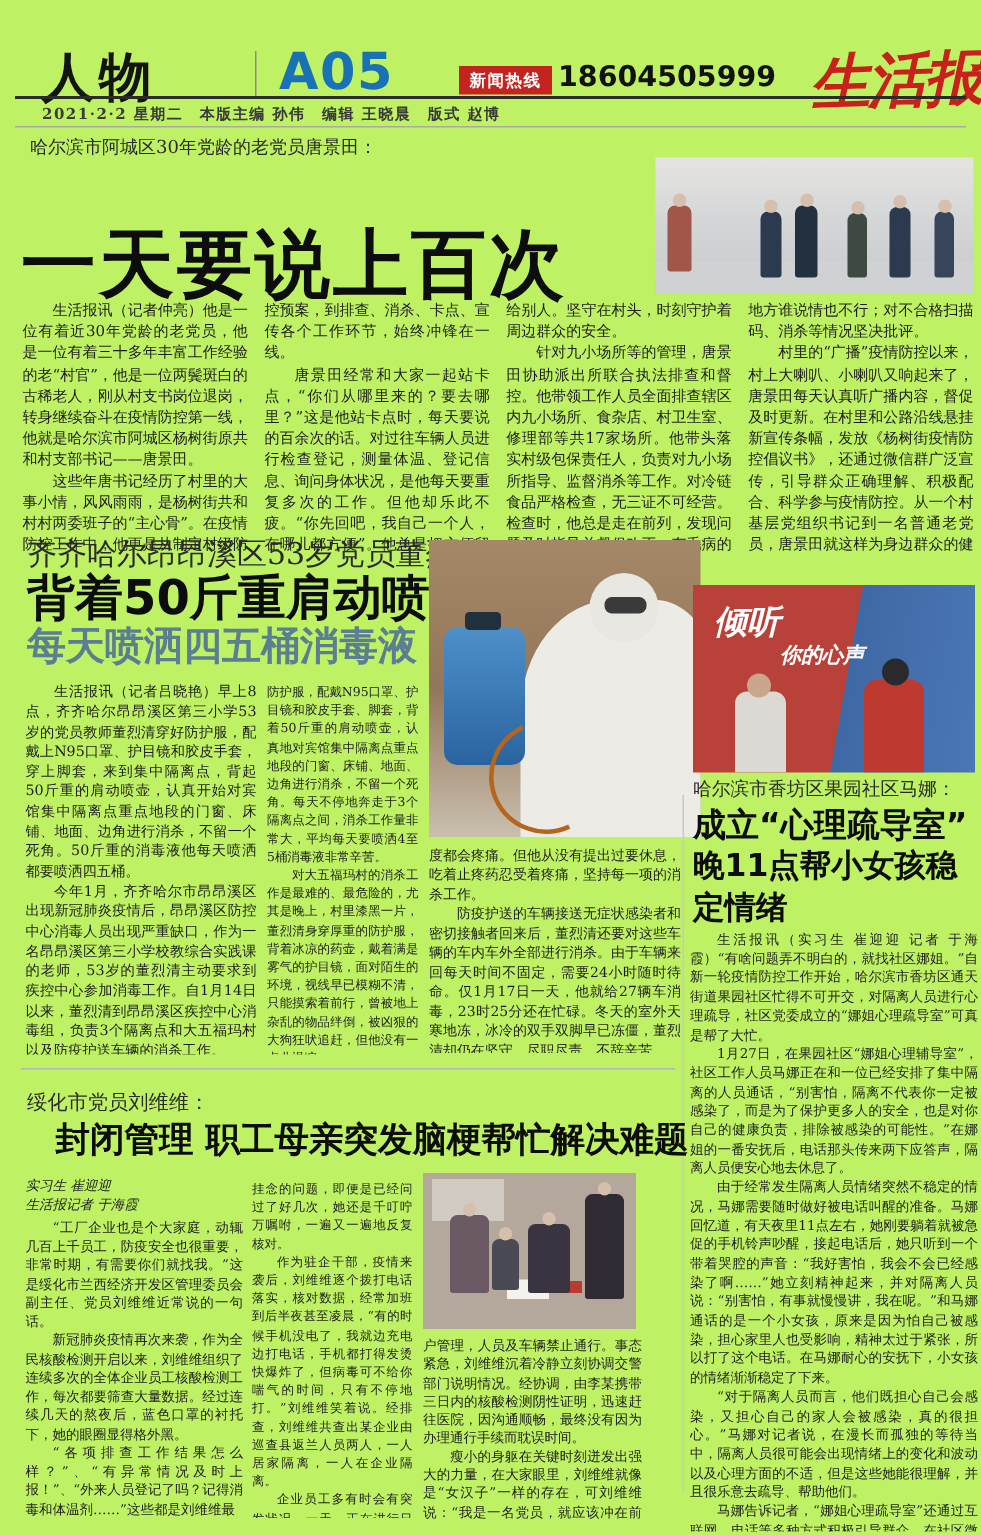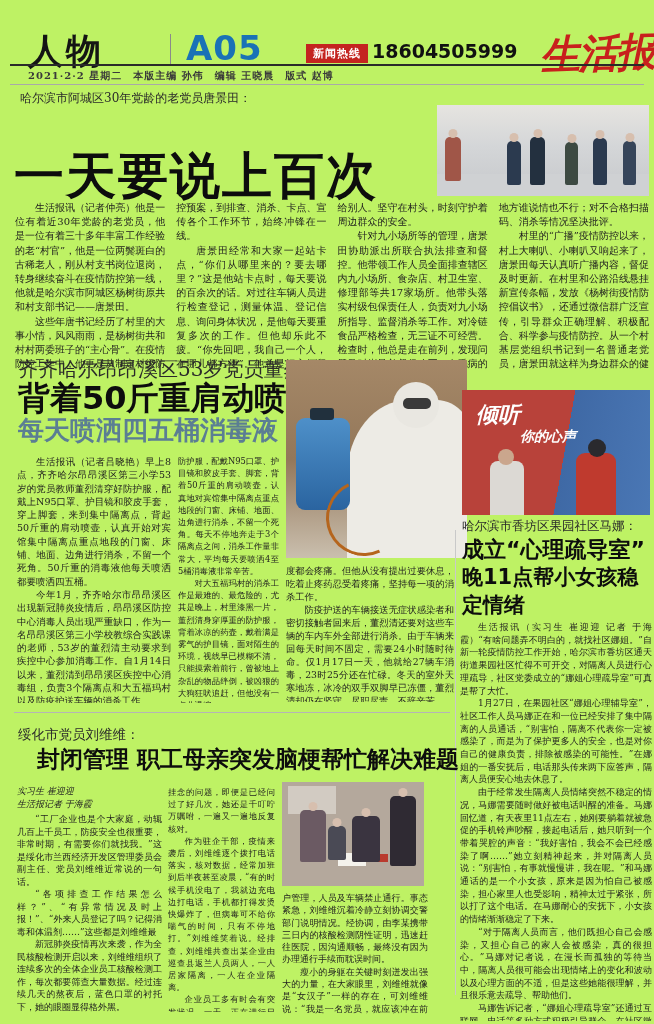--- a/index.html
+++ b/index.html
@@ -199,22 +199,22 @@
     <div class="person" style="left:108px;top:14px;width:26px;height:70px;background:#2f2a33;"></div>
   </div>
 
   <div class="abs body-text a4-col1">
     <div class="byline">
         <p>实习生 崔迎迎</p>
         <p>生活报记者 于海霞</p>
       </div>
     <div>
         <p>“工厂企业也是个大家庭，动辄几百上千员工，防疫安全也很重要，非常时期，有需要你们就找我。”这是绥化市兰西经济开发区管理委员会副主任、党员刘维维近常说的一句话。</p>
+        <p>新冠肺炎疫情再次来袭，作为全民核酸检测开启以来，刘维维组织了连续多次的全体企业员工核酸检测工作，每次都要筛查大量数据。经过连续几天的熬夜后，蓝色口罩的衬托下，她的眼圈显得格外黑。</p>
         <p>“各项排查工作结果怎么样？”、“有异常情况及时上报！”、“外来人员登记了吗？记得消毒和体温剂……”这些都是刘维维最</p>
-        <p>新冠肺炎疫情再次来袭，作为全民核酸检测开启以来，刘维维组织了连续多次的全体企业员工核酸检测工作，每次都要筛查大量数据。经过连续几天的熬夜后，蓝色口罩的衬托下，她的眼圈显得格外黑。</p>
       </div>
   </div>
   <div class="abs body-text cont a4-col2">
       <p>挂念的问题，即便是已经问过了好几次，她还是千叮咛万嘱咐，一遍又一遍地反复核对。</p>
       <p>作为驻企干部，疫情来袭后，刘维维逐个拨打电话落实，核对数据，经常加班到后半夜甚至凌晨，“有的时候手机没电了，我就边充电边打电话，手机都打得发烫快爆炸了，但病毒可不给你喘气的时间，只有不停地打。”刘维维笑着说。经排查，刘维维共查出某企业由巡查县返兰人员两人，一人居家隔离，一人在企业隔离。</p>
       <p>企业员工多有时会有突发状况，一天，正在进行日常防控部署的她，突然收到某企业负责人的求助信息：车间一员，李某的母亲突发脑梗，需家属陪护到县医院紧急治疗。而此时全县城乡正实行封</p>
     </div>
   <div class="abs body-text cont a4-col3">
       <p>户管理，人员及车辆禁止通行。事态紧急，刘维维沉着冷静立刻协调交警部门说明情况。经协调，由李某携带三日内的核酸检测阴性证明，迅速赶往医院，因沟通顺畅，最终没有因为办理通行手续而耽误时间。</p>
       <p>瘦小的身躯在关键时刻迸发出强大的力量，在大家眼里，刘维维就像是“女汉子”一样的存在，可刘维维说：“我是一名党员，就应该冲在前面，知道自己在这个时候能被需要我就很幸福了”。</p>

